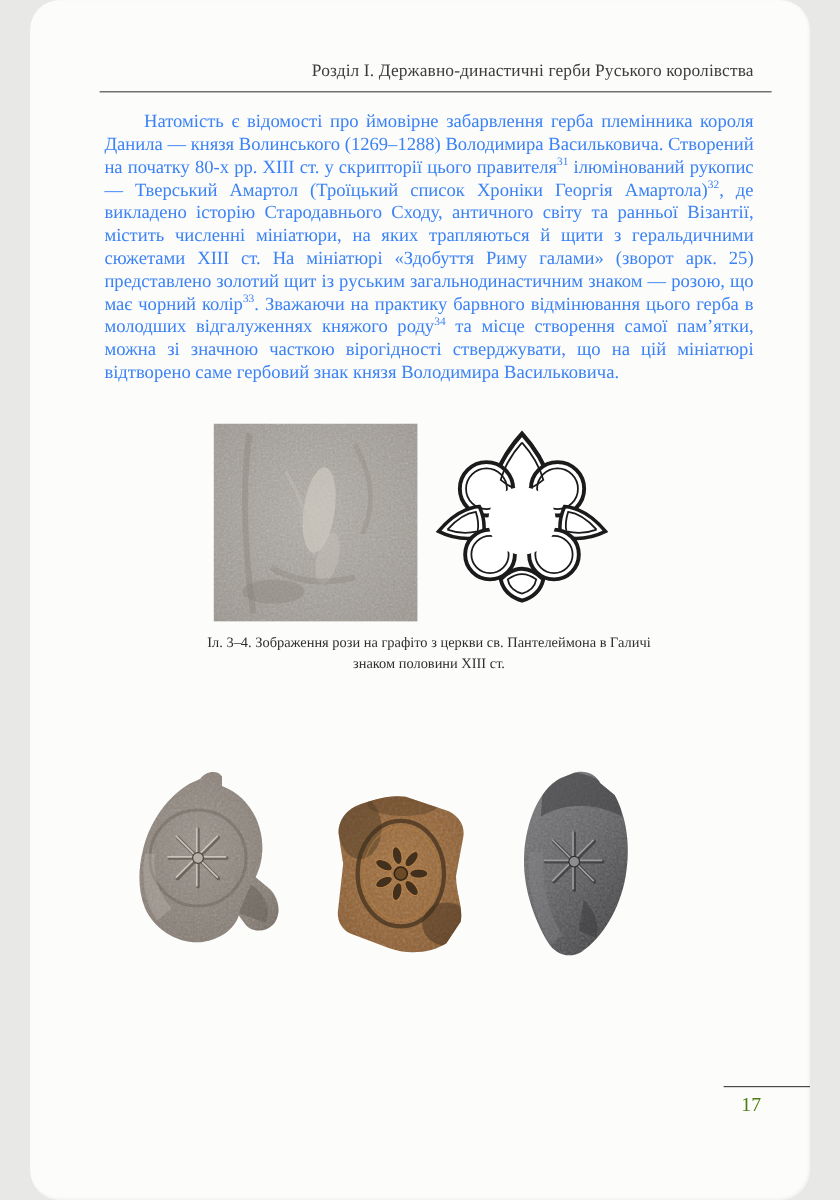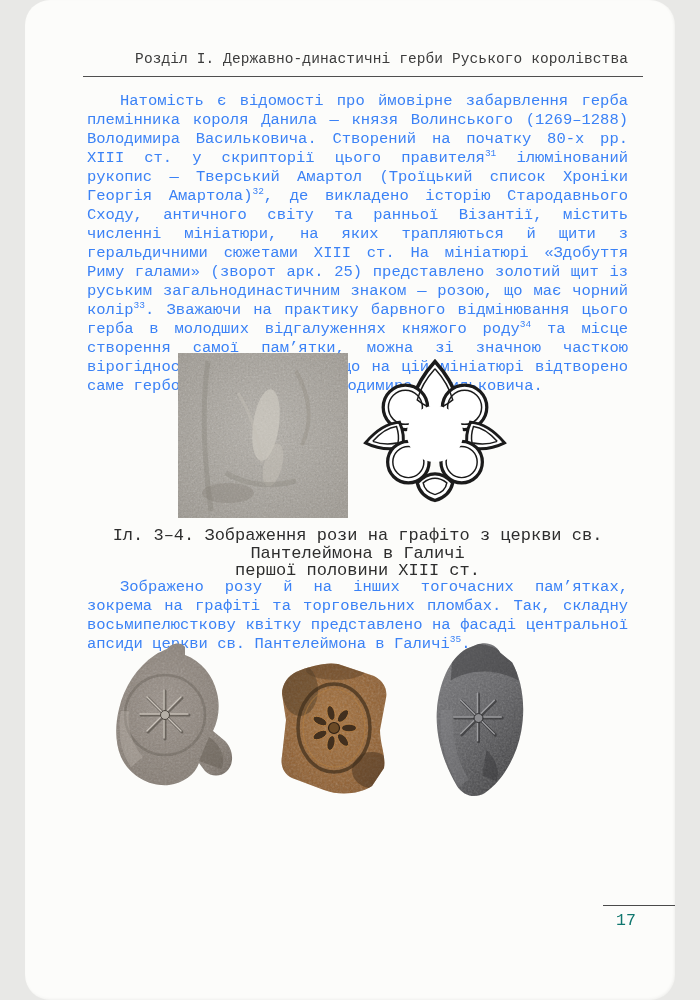--- a/index.html
+++ b/index.html
@@ -1,50 +1,50 @@
 <!DOCTYPE html>
 <html lang="uk"><head>
 <meta charset="utf-8">
 <style>
   html,body{margin:0;padding:0;background:#e8e8e6;}
   .page{
     position:relative;width:650px;height:1000px;margin:0 auto;
     background:#fcfcfa;overflow:hidden;
-    font-family:Liberation Mono, monospace;
+    font-family:Liberation Serif, serif;
     box-shadow:inset -1px -1px 3px rgba(0,0,0,0.05);
     border-radius:25px;
   }
   .chapter-header{
     position:absolute;top:51px;left:62px;width:541px;
     text-align:right;font-size:14.5px;color:#3c3c3c;letter-spacing:0.1px;
   }
   .header-rule{position:absolute;top:76px;left:58px;width:560px;border-top:1.6px solid #4f4f4f;}
   .para{
     position:absolute;left:62px;width:541px;
     text-align:justify;font-size:15.5px;line-height:19px;color:#3b82f6;
     text-indent:33px;margin:0;
   }
   #p1{top:92px;}
   #p2{top:578px;}
   sup{font-size:9.5px;line-height:0;vertical-align:super;}
   .caption{
     position:absolute;left:62px;width:541px;text-align:center;
-    font-size:17px;line-height:17.5px;color:#2e2e2e;margin:0;
+    font-size:12px;line-height:17.5px;color:#2e2e2e;margin:0;
   }
   #caption1{top:527px;}
   #caption2{top:812px;}
   .fig{position:absolute;}
   #fig-graffito{top:353px;left:153px;width:170px;height:165px;}
   #fig-rose{top:356px;left:336px;width:148px;height:150px;}
   #fig-seal1{top:641px;left:88px;width:128px;height:156px;}
   #fig-seal2{top:660px;left:251px;width:118px;height:138px;}
   #fig-seal3{top:640px;left:402px;width:103px;height:162px;}
   .fig svg{display:block;width:100%;height:100%;}
   .footer-rule{position:absolute;top:905px;left:578px;width:122px;border-top:1.7px solid #4a4a4a;}
-  .page-number{position:absolute;top:911px;left:578px;width:46px;text-align:center;font-size:16.5px;color:#0f766e;}
+  .page-number{position:absolute;top:911px;left:578px;width:46px;text-align:center;font-size:16.5px;color:#4d7c0f;}
 </style>
 </head>
 <body>
 
 <div class="page">
 
   <div class="chapter-header">Розділ І. Державно-династичні герби Руського королівства</div>
   <div class="header-rule"></div>
 
   <p class="para" id="p1"><span>Натомість є відомості про ймовірне забарвлення герба племінника короля Данила — князя Волинського (1269–1288) Володимира Васильковича. Створений на початку 80-х рр. XIII ст. у скрипторії цього правителя</span><sup>31</sup><span> ілюмінований рукопис — Тверський Амартол (Троїцький список Хроніки Георгія Амартола)</span><sup>32</sup><span>, де викладено історію Стародавнього Сходу, античного світу та ранньої Візантії, містить численні мініатюри, на яких трапляються й щити з геральдичними сюжетами XIII ст. На мініатюрі «Здобуття Риму галами» (зворот арк. 25) представлено золотий щит із руським загальнодинастичним знаком — розою, що має чорний колір</span><sup>33</sup><span>. Зважаючи на практику барвного відмінювання цього герба в молодших відгалуженнях княжого роду</span><sup>34</sup><span> та місце створення самої пам’ятки, можна зі значною часткою вірогідності стверджувати, що на цій мініатюрі відтворено саме гербовий знак князя Володимира Васильковича.</span></p>
@@ -94,24 +94,23 @@
         <circle cx="32" cy="71" r="10.5"></circle>
         <circle cx="68" cy="71" r="10.5"></circle>
         <path d="M50,93 Q43,91 42,85 Q46,82 50,82 Q54,82 58,85 Q57,91 50,93"></path>
       </g>
       <circle cx="50" cy="52" r="19" fill="#ffffff" stroke="none"></circle>
     </svg>
   </div>
 
   <p class="caption" id="caption1">
     <span>Іл. 3–4. Зображення рози на графіто з церкви св. Пантелеймона в Галичі</span><br>
-    <span>першої половини XIII ст.</span>
+    <span>знаком половини XIII ст.</span>
   </p>
 
-  <p class="para" id="p2"><span>Зображено розу й на інших тогочасних пам’ятках, зокрема на графіті та торговельних пломбах. Так, складну восьмипелюсткову квітку представлено на фасаді центральної апсиди церкви св. Пантелеймона в Галичі</span><sup>35</sup><span>.</span></p>
 
   <div class="fig" id="fig-seal1">
     <svg viewBox="0 0 128 156">
       <defs>
         <filter id="g1" x="-5%" y="-5%" width="110%" height="110%">
           <feTurbulence type="fractalNoise" baseFrequency="0.5" numOctaves="3" seed="3" stitchTiles="stitch"></feTurbulence>
           <feColorMatrix type="saturate" values="0"></feColorMatrix>
         </filter>
         <radialGradient id="sg1" cx="0.42" cy="0.42" r="0.85">
           <stop offset="0" stop-color="#9a9189"></stop>

